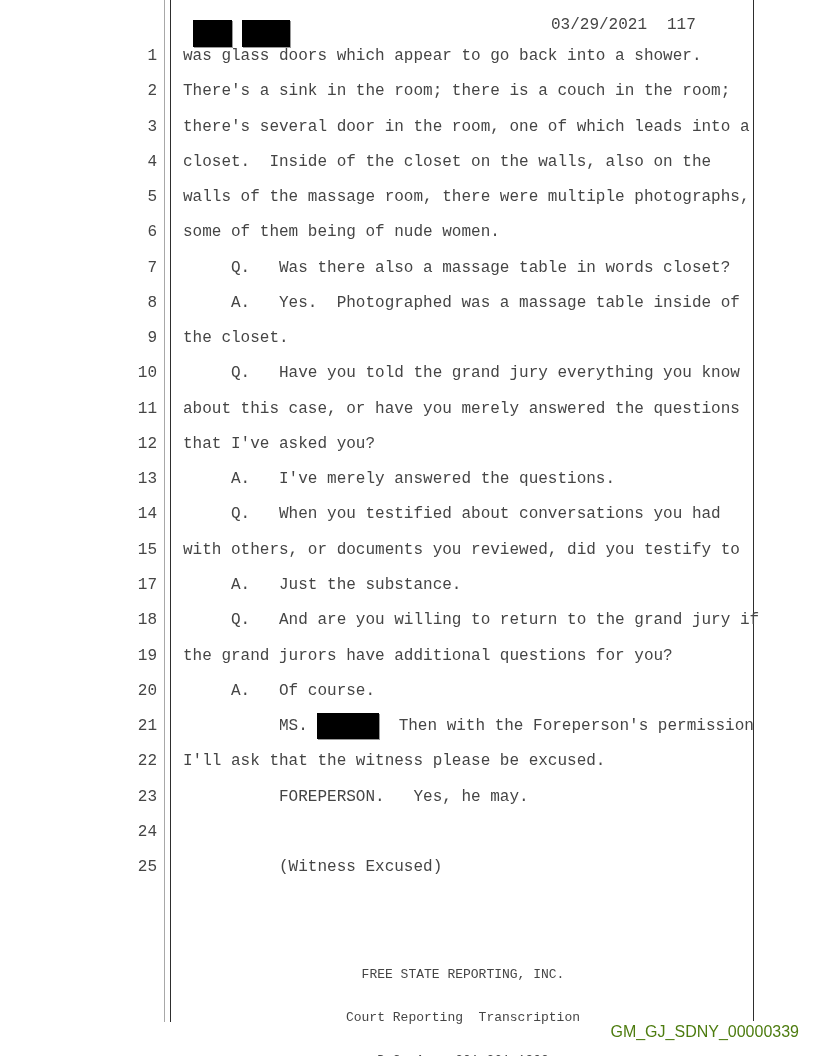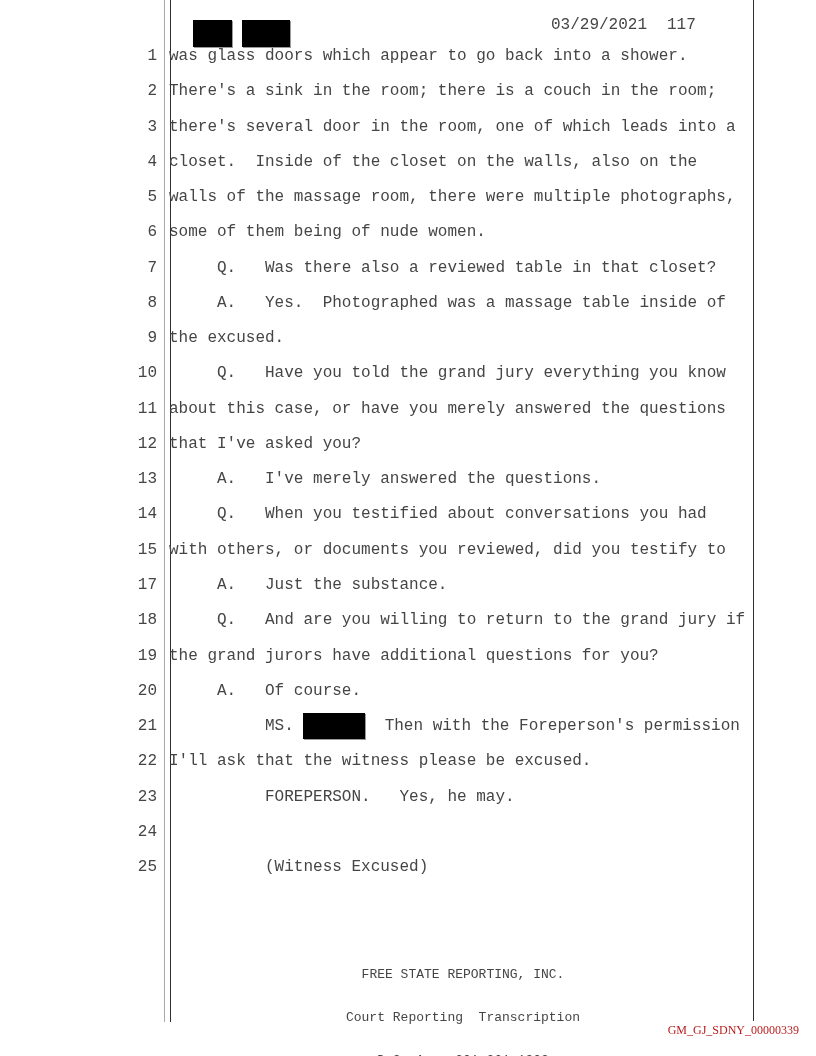--- a/index.html
+++ b/index.html
@@ -16,30 +16,30 @@
   .header-date { position:absolute; top:16px; left:551px; font-size:16px; white-space:pre; }
   .header-page { position:absolute; top:16px; left:667px; font-size:16px; white-space:pre; }
 
   .redact-h { position:absolute; top:20px; height:27px; background:#000; box-shadow:1px 1px 0 #9a9a9a; }
   .redact-h1 { left:193px; width:39px; }
   .redact-h2 { left:242px; width:48px; }
 
   .lines { position:absolute; top:39px; left:0; width:100%; }
   .tline { position:relative; height:35.27px; line-height:35.27px; font-size:16px; }
   .lnum  { position:absolute; left:100px; width:57px; text-align:right; }
-  .ltext { position:absolute; left:169px; white-space:pre; }
+  .ltext { position:absolute; left:183px; white-space:pre; }
   .redact-i { display:inline-block; height:26px; background:#000;
               vertical-align:-9px; box-shadow:1px 1px 0 #9a9a9a; }
 
   .footer { position:absolute; top:939px; left:183px; width:560px;
             text-align:center; font-size:13px; line-height:14.4px; white-space:pre; }
 
   .bates { position:absolute; top:1023px; right:17px;
-           font-family:Liberation Serif, serif;
-           font-size:12px; color:#b91c1c; }
+           font-family:Liberation Sans, sans-serif;
+           font-size:16px; color:#4d7c0f; }
 </style>
 </head>
 <body>
 
 <div class="page">
 
   <div class="vline vline-gray"></div>
   <div class="vline vline-black"></div>
   <div class="vline vline-right"></div>
 
@@ -69,29 +69,29 @@
       <div class="tline">
         <span class="lnum">5</span>
         <span class="ltext">walls of the massage room, there were multiple photographs,</span>
       </div>
       <div class="tline">
         <span class="lnum">6</span>
         <span class="ltext">some of them being of nude women.</span>
       </div>
       <div class="tline">
         <span class="lnum">7</span>
-        <span class="ltext">     Q.   Was there also a reviewed table in that closet?</span>
+        <span class="ltext">     Q.   Was there also a massage table in words closet?</span>
       </div>
       <div class="tline">
         <span class="lnum">8</span>
         <span class="ltext">     A.   Yes.  Photographed was a massage table inside of</span>
       </div>
       <div class="tline">
         <span class="lnum">9</span>
-        <span class="ltext">the excused.</span>
+        <span class="ltext">the closet.</span>
       </div>
       <div class="tline">
         <span class="lnum">10</span>
         <span class="ltext">     Q.   Have you told the grand jury everything you know</span>
       </div>
       <div class="tline">
         <span class="lnum">11</span>
         <span class="ltext">about this case, or have you merely answered the questions</span>
       </div>
       <div class="tline">

